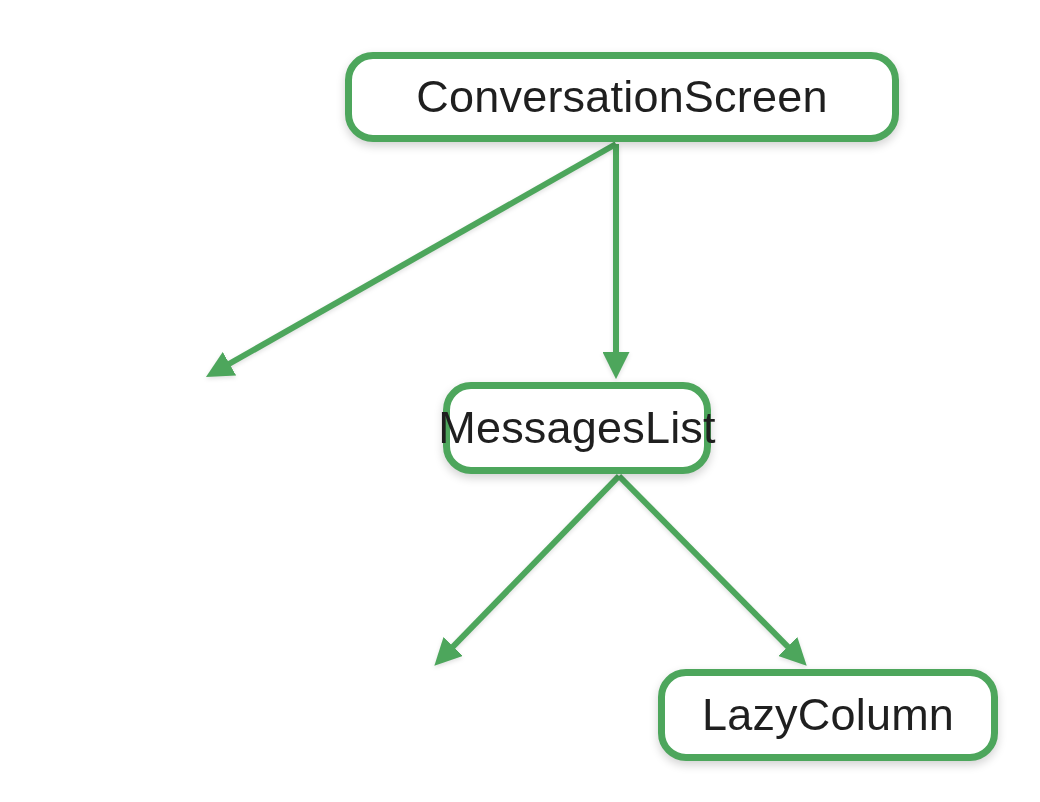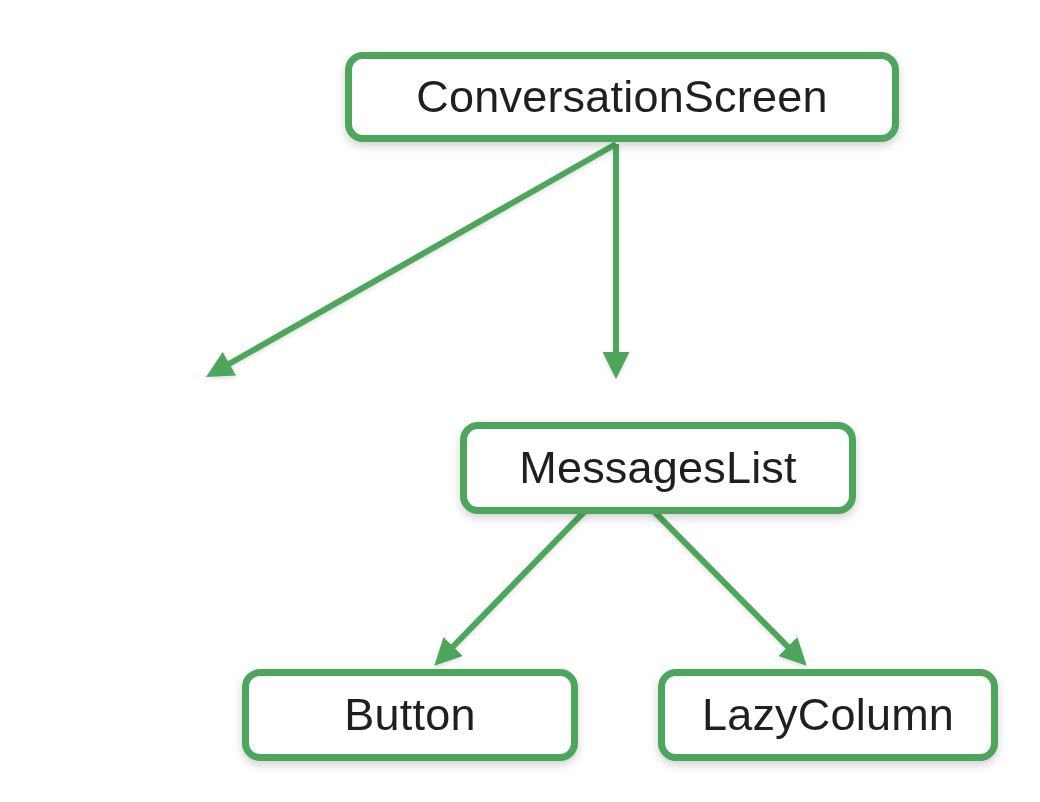--- a/index.html
+++ b/index.html
@@ -32,30 +32,30 @@
   .arrowhead-fill {
     fill: var(--accent, #4DA65C);
   }
   .node {
     position: absolute;
     display: flex;
     align-items: center;
     justify-content: center;
     background: #FFFFFF;
     border: 7px solid var(--accent, #4DA65C);
-    border-radius: 18px;
+    border-radius: 28px;
     box-shadow: 0 4px 10px rgba(0,0,0,0.18);
     color: var(--text, #1F1F1F);
     font-size: 45px;
     letter-spacing: 0.2px;
     white-space: nowrap;
   }
   #node-conversation-screen { left: 345px; top: 52px;  width: 554px; height: 90px; }
   #node-user-input          { left: 50px;  top: 382px; width: 334px; height: 92px; }
-  #node-messages-list       { left: 460px; top: 382px; width: 396px; height: 92px; margin-top: 40px; }
+  #node-messages-list       { left: 443px; top: 382px; width: 268px; height: 92px; }
   #node-button              { left: 242px; top: 669px; width: 336px; height: 92px; }
   #node-lazy-column         { left: 658px; top: 669px; width: 340px; height: 92px; }
 </style>
 </head>
 <body>
 
 <div class="canvas">
 
   <svg class="edges" viewBox="0 0 1040 802" xmlns="http://www.w3.org/2000/svg" aria-hidden="true">
     <defs>
@@ -71,21 +71,18 @@
 
   <div class="node" id="node-conversation-screen">
     <span>ConversationScreen</span>
   </div>
 
 
   <div class="node" id="node-messages-list">
     <span>MessagesList</span>
   </div>
 
-  <div class="node" id="node-button">
-    <span>Button</span>
-  </div>
 
   <div class="node" id="node-lazy-column">
     <span>LazyColumn</span>
   </div>
 
 </div>
 
 </body></html>

